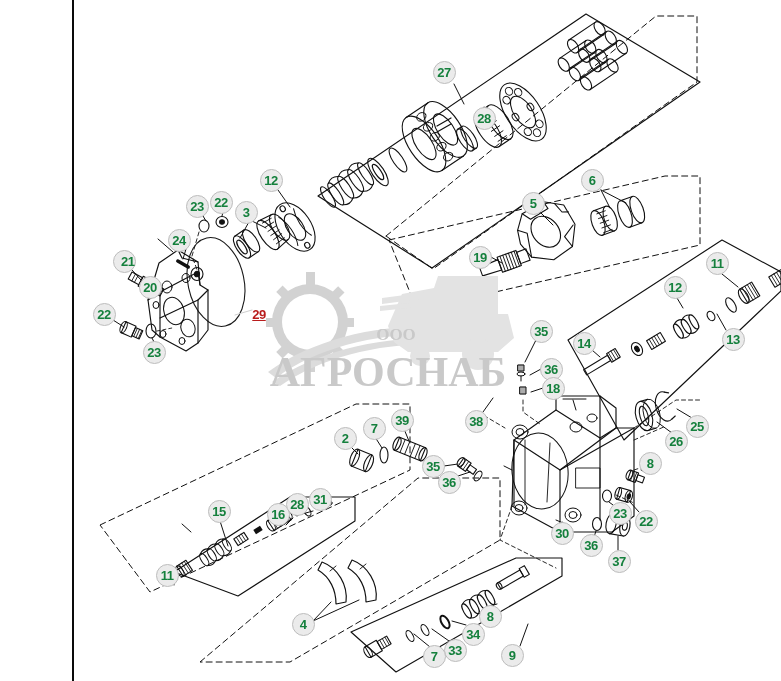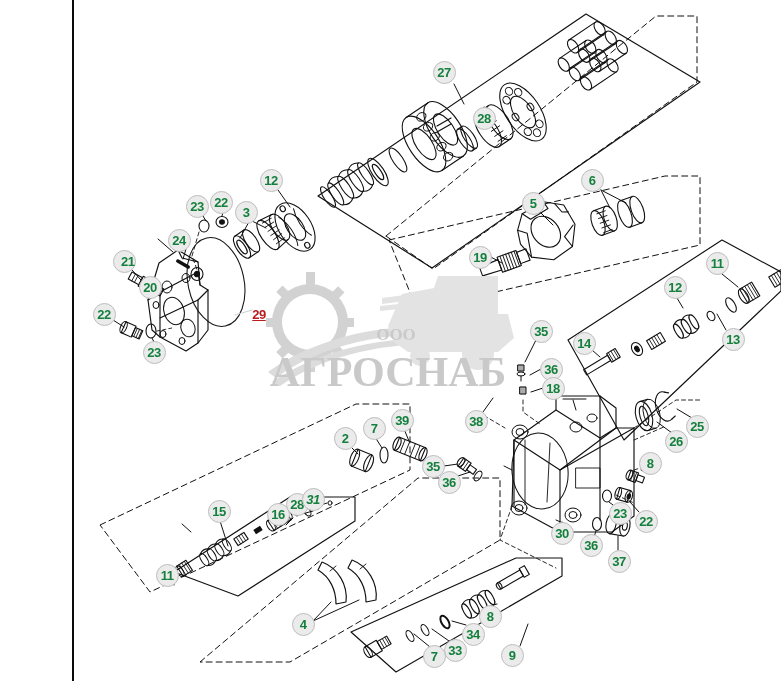--- a/index.html
+++ b/index.html
@@ -699,21 +699,21 @@
       <div class="callout" style="left: 591px; top: 545px;">36</div>
       <div class="callout" style="left: 619px; top: 561px;">37</div>
       <div class="callout" style="left: 345px; top: 438px;">2</div>
       <div class="callout" style="left: 374px; top: 428px;">7</div>
       <div class="callout" style="left: 402px; top: 420px;">39</div>
       <div class="callout" style="left: 433px; top: 466px;">35</div>
       <div class="callout" style="left: 449px; top: 482px;">36</div>
       <div class="callout" style="left: 219px; top: 511px;">15</div>
       <div class="callout" style="left: 278px; top: 514px; text-align: center;">16</div>
       <div class="callout" style="left: 297px; top: 504px;">28</div>
-      <div class="callout" style="left: 313px; top: 499px; font-style: italic;">31</div>
+      <div class="callout" style="left: 320px; top: 499px;">31</div>
       <div class="callout" style="left: 167px; top: 575px;">11</div>
       <div class="callout" style="left: 303px; top: 624px;">4</div>
       <div class="callout" style="left: 490px; top: 616px;">8</div>
       <div class="callout" style="left: 473px; top: 634px;">34</div>
       <div class="callout" style="left: 455px; top: 650px;">33</div>
       <div class="callout" style="left: 434px; top: 656px;">7</div>
       <div class="callout" style="left: 512px; top: 655px;">9</div>
     </div>
 
 </div>

